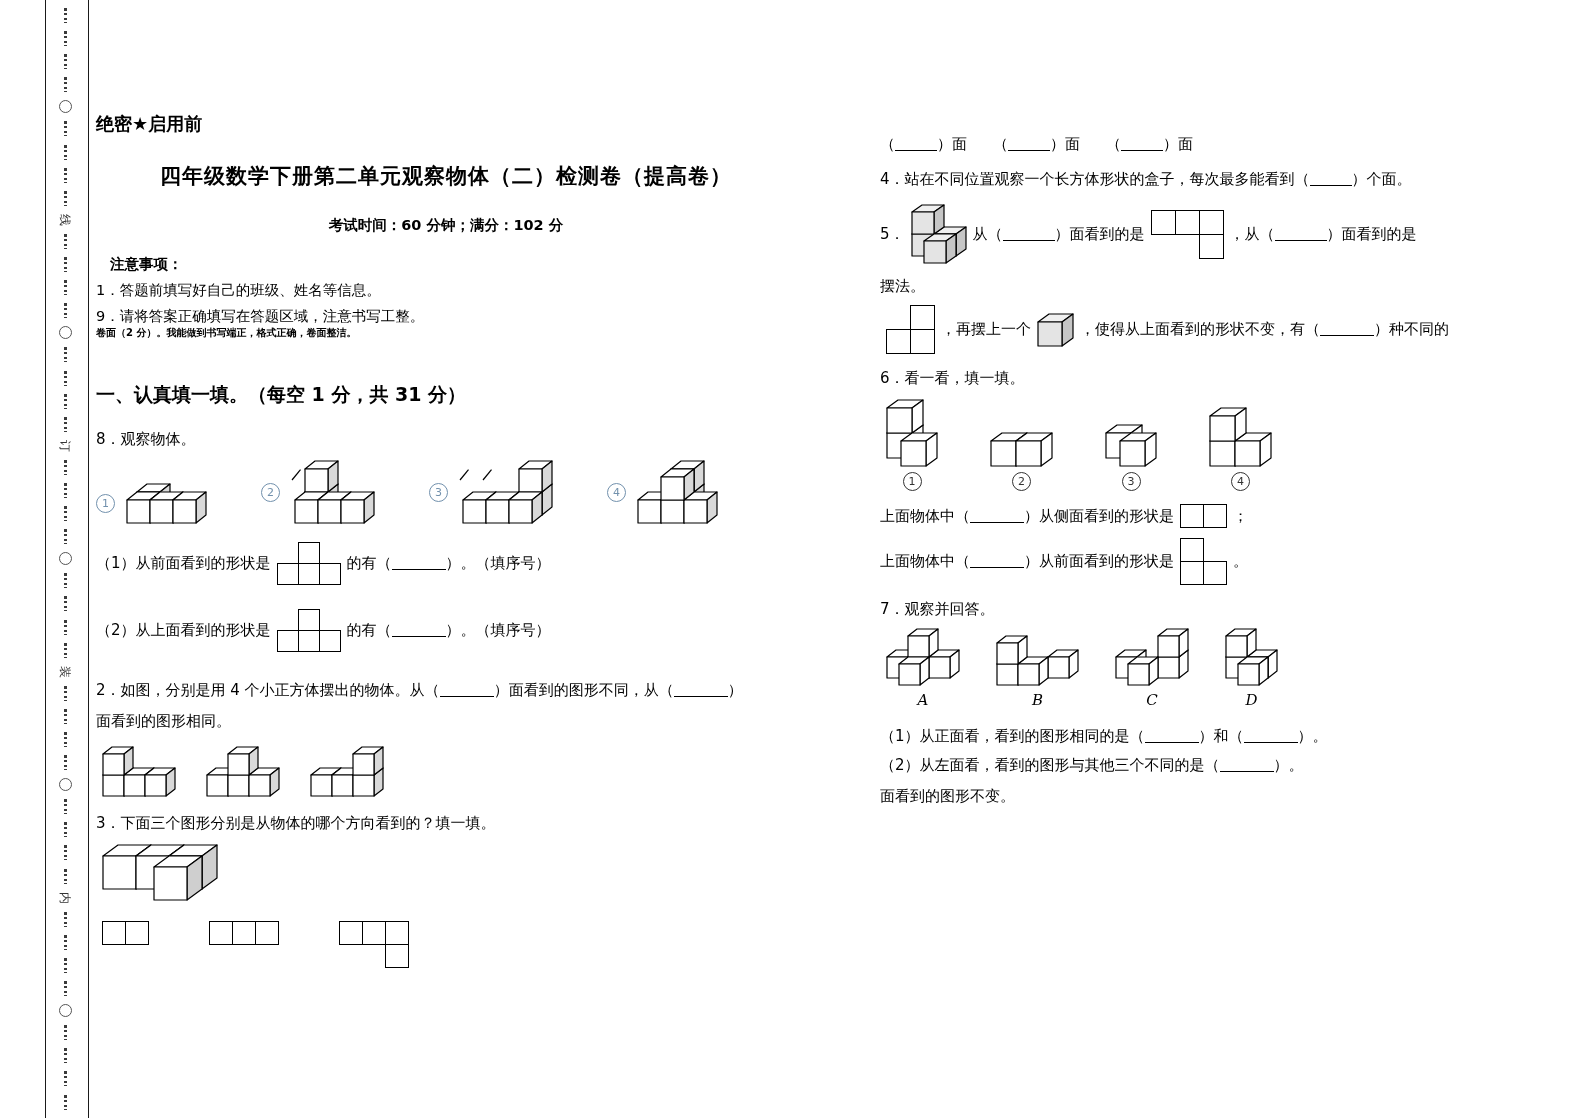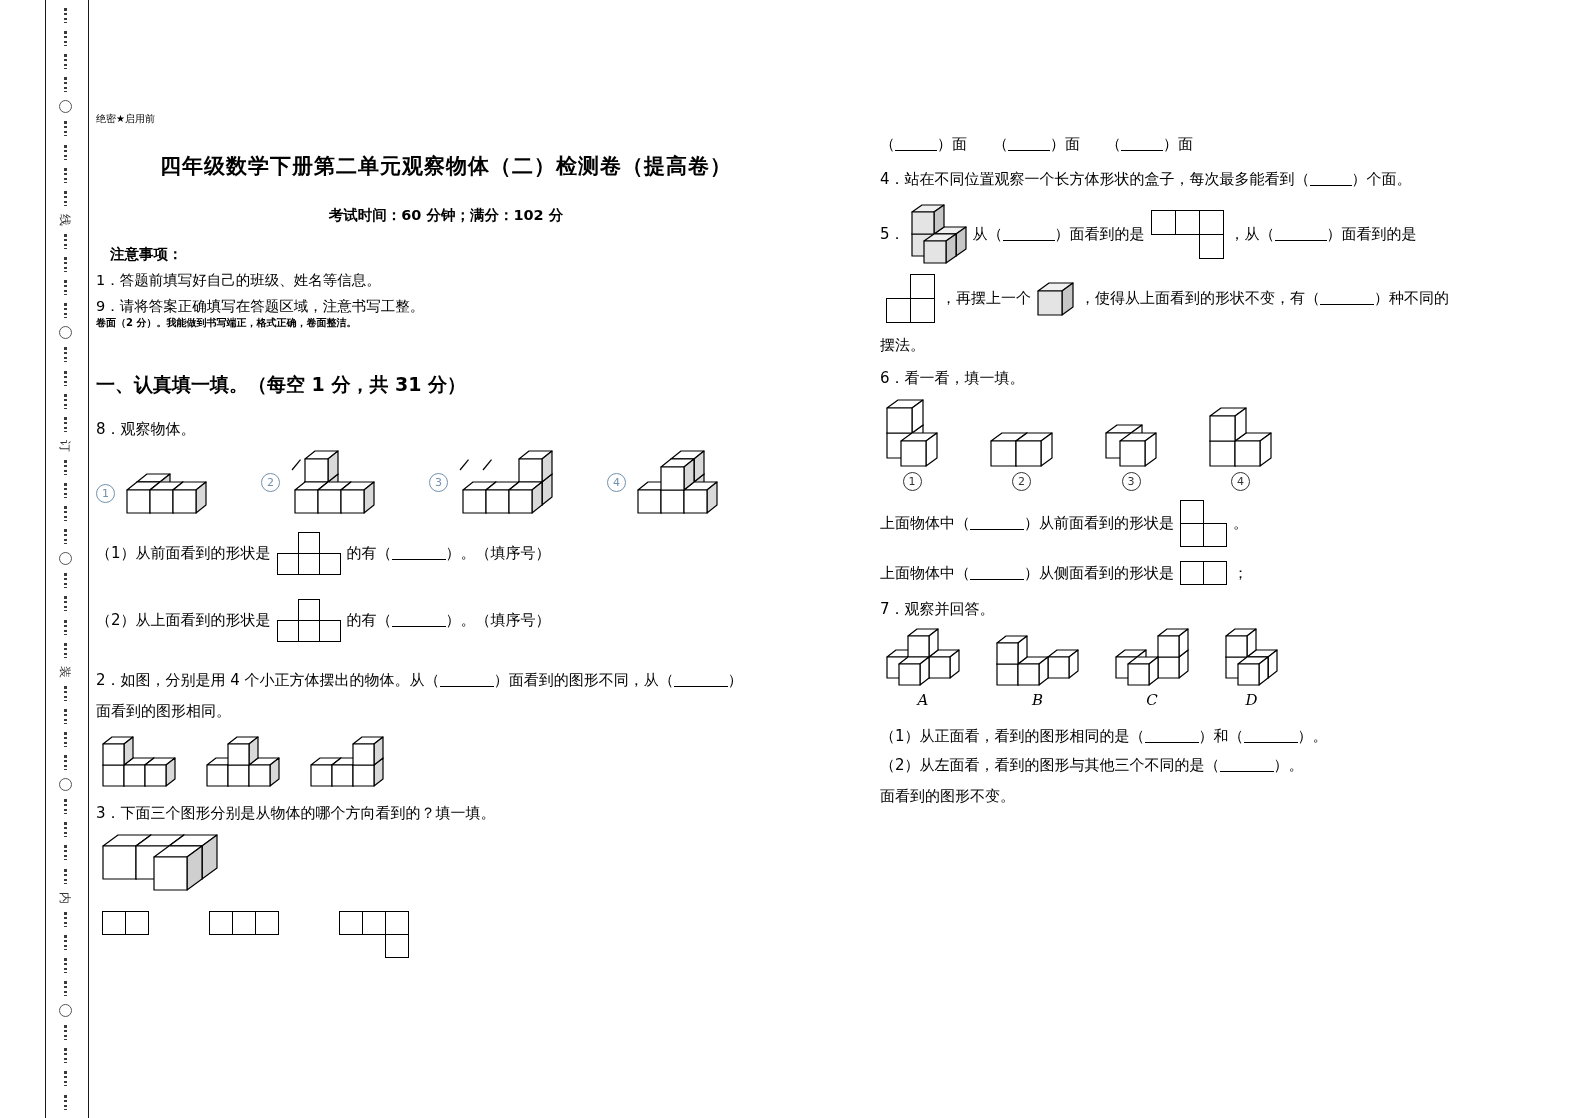--- a/index.html
+++ b/index.html
@@ -11,21 +11,21 @@
   .rail-inner{left:88px;}
   .rail-dashes{position:absolute;left:52px;top:8px;bottom:8px;width:26px;
                display:flex;flex-direction:column;align-items:center;justify-content:space-between;}
   .dash-group{width:3px;height:15px;
       background:repeating-linear-gradient(to bottom,#3a3a3a 0 2.6px,transparent 2.6px 4.8px);}
   .rail-circle{width:11px;height:11px;border:1.3px solid #555;border-radius:50%;background:#fff;}
   .rail-char{font-size:12px;color:#333;transform:rotate(90deg);line-height:1;}
   
   .col-left{position:absolute;left:96px;top:112px;width:700px;}
   .col-right{position:absolute;left:880px;top:135px;width:620px;}
-  .secret{font-weight:normal;font-size:10px;}
+  .secret{font-weight:bold;font-size:18px;}
   .title{font-size:21px;font-weight:bold;text-align:center;margin-top:26px;letter-spacing:1px;}
   .exam-info{font-size:14.5px;font-weight:bold;text-align:center;margin-top:26px;}
   .fields{display:flex;justify-content:center;gap:30px;margin-top:24px;
           font-weight:bold;font-size:14.5px;align-items:flex-end;}
   .field-item{white-space:nowrap;}
   .field-line{display:inline-block;width:96px;border-bottom:1.5px solid #000;height:13px;}
   .notes-heading{font-weight:bold;font-size:14.5px;margin-top:20px;margin-left:14px;}
   .note-item{font-size:14.5px;margin-top:7px;}
   .quality{font-weight:bold;font-size:10px;}
   .section-heading{font-size:19px;font-weight:bold;margin-top:42px;}
@@ -331,30 +331,30 @@
           <polygon points="2.0,9.0 24.0,9.0 24.0,31.0 2.0,31.0" fill="#e4e4e4" stroke="#000" stroke-width="1.2" stroke-linejoin="round"></polygon>
           <polygon points="14.0,38.0 24.0,31.0 46.0,31.0 36.0,38.0" fill="#f0f0f0" stroke="#000" stroke-width="1.2" stroke-linejoin="round"></polygon>
           <polygon points="36.0,38.0 46.0,31.0 46.0,53.0 36.0,60.0" fill="#c6c6c6" stroke="#000" stroke-width="1.2" stroke-linejoin="round"></polygon>
           <polygon points="14.0,38.0 36.0,38.0 36.0,60.0 14.0,60.0" fill="#e4e4e4" stroke="#000" stroke-width="1.2" stroke-linejoin="round"></polygon>
         </svg><span class="text-run">从（</span><span class="blank" style="width:52px"></span><span class="text-run">）面看到的是</span><svg class="figsvg" width="75" height="51" viewBox="0 0 75 51" shape-rendering="crispEdges">
           <rect x="1.5" y="1.5" width="24" height="24" fill="#fff" stroke="#000" stroke-width="1.3"></rect>
           <rect x="25.5" y="1.5" width="24" height="24" fill="#fff" stroke="#000" stroke-width="1.3"></rect>
           <rect x="49.5" y="1.5" width="24" height="24" fill="#fff" stroke="#000" stroke-width="1.3"></rect>
           <rect x="49.5" y="25.5" width="24" height="24" fill="#fff" stroke="#000" stroke-width="1.3"></rect>
         </svg><span class="text-run">，从（</span><span class="blank" style="width:52px"></span><span class="text-run">）面看到的是</span></div>
+    <div class="line mt12"><span class="text-run">摆法。</span></div>
     <div class="line mt8"><svg class="figsvg" width="51" height="51" viewBox="0 0 51 51" shape-rendering="crispEdges">
           <rect x="25.5" y="1.5" width="24" height="24" fill="#fff" stroke="#000" stroke-width="1.3"></rect>
           <rect x="1.5" y="25.5" width="24" height="24" fill="#fff" stroke="#000" stroke-width="1.3"></rect>
           <rect x="25.5" y="25.5" width="24" height="24" fill="#fff" stroke="#000" stroke-width="1.3"></rect>
         </svg><span class="text-run">，再摆上一个</span><svg class="figsvg" width="39" height="36" viewBox="0 0 39 36">
           <polygon points="2.0,10.0 13.0,2.0 37.0,2.0 26.0,10.0" fill="#f0f0f0" stroke="#000" stroke-width="1.2" stroke-linejoin="round"></polygon>
           <polygon points="26.0,10.0 37.0,2.0 37.0,26.0 26.0,34.0" fill="#c6c6c6" stroke="#000" stroke-width="1.2" stroke-linejoin="round"></polygon>
           <polygon points="2.0,10.0 26.0,10.0 26.0,34.0 2.0,34.0" fill="#e4e4e4" stroke="#000" stroke-width="1.2" stroke-linejoin="round"></polygon>
         </svg><span class="text-run">，使得从上面看到的形状不变，有（</span><span class="blank" style="width:54px"></span><span class="text-run">）种不同的</span></div>
-    <div class="line mt12"><span class="text-run">摆法。</span></div>
     <div class="line mt14"><span class="text-run">6．看一看，填一填。</span></div>
     <div class="figrow figrow-q6">
         <div class="figcol">
           <svg class="figsvg" width="54" height="70" viewBox="0 0 54 70">
             <polygon points="2.0,35.0 13.0,27.0 38.0,27.0 27.0,35.0" fill="#ffffff" stroke="#000" stroke-width="1.2" stroke-linejoin="round"></polygon>
             <polygon points="27.0,35.0 38.0,27.0 38.0,52.0 27.0,60.0" fill="#ffffff" stroke="#000" stroke-width="1.2" stroke-linejoin="round"></polygon>
             <polygon points="2.0,35.0 27.0,35.0 27.0,60.0 2.0,60.0" fill="#ffffff" stroke="#000" stroke-width="1.2" stroke-linejoin="round"></polygon>
             <polygon points="2.0,10.0 13.0,2.0 38.0,2.0 27.0,10.0" fill="#ffffff" stroke="#000" stroke-width="1.2" stroke-linejoin="round"></polygon>
             <polygon points="27.0,10.0 38.0,2.0 38.0,27.0 27.0,35.0" fill="#ffffff" stroke="#000" stroke-width="1.2" stroke-linejoin="round"></polygon>
             <polygon points="2.0,10.0 27.0,10.0 27.0,35.0 2.0,35.0" fill="#ffffff" stroke="#000" stroke-width="1.2" stroke-linejoin="round"></polygon>
@@ -394,29 +394,29 @@
             <polygon points="27.0,35.0 38.0,27.0 63.0,27.0 52.0,35.0" fill="#ffffff" stroke="#000" stroke-width="1.2" stroke-linejoin="round"></polygon>
             <polygon points="52.0,35.0 63.0,27.0 63.0,52.0 52.0,60.0" fill="#ffffff" stroke="#000" stroke-width="1.2" stroke-linejoin="round"></polygon>
             <polygon points="27.0,35.0 52.0,35.0 52.0,60.0 27.0,60.0" fill="#ffffff" stroke="#000" stroke-width="1.2" stroke-linejoin="round"></polygon>
             <polygon points="2.0,10.0 13.0,2.0 38.0,2.0 27.0,10.0" fill="#ffffff" stroke="#000" stroke-width="1.2" stroke-linejoin="round"></polygon>
             <polygon points="27.0,10.0 38.0,2.0 38.0,27.0 27.0,35.0" fill="#ffffff" stroke="#000" stroke-width="1.2" stroke-linejoin="round"></polygon>
             <polygon points="2.0,10.0 27.0,10.0 27.0,35.0 2.0,35.0" fill="#ffffff" stroke="#000" stroke-width="1.2" stroke-linejoin="round"></polygon>
           </svg>
           <span class="circ" style="color:#333333">4</span>
         </div>
       </div>
+    <div class="line mt12"><span class="text-run">上面物体中（</span><span class="blank" style="width:54px"></span><span class="text-run">）从侧面看到的形状是</span><svg class="figsvg" width="49" height="26" viewBox="0 0 49 26" shape-rendering="crispEdges">
+          <rect x="1.5" y="1.5" width="23" height="23" fill="#fff" stroke="#000" stroke-width="1.3"></rect>
+          <rect x="24.5" y="1.5" width="23" height="23" fill="#fff" stroke="#000" stroke-width="1.3"></rect>
+        </svg><span class="text-run">；</span></div>
     <div class="line mt8"><span class="text-run">上面物体中（</span><span class="blank" style="width:54px"></span><span class="text-run">）从前面看到的形状是</span><svg class="figsvg" width="49" height="49" viewBox="0 0 49 49" shape-rendering="crispEdges">
           <rect x="1.5" y="1.5" width="23" height="23" fill="#fff" stroke="#000" stroke-width="1.3"></rect>
           <rect x="1.5" y="24.5" width="23" height="23" fill="#fff" stroke="#000" stroke-width="1.3"></rect>
           <rect x="24.5" y="24.5" width="23" height="23" fill="#fff" stroke="#000" stroke-width="1.3"></rect>
         </svg><span class="text-run">。</span></div>
-    <div class="line mt12"><span class="text-run">上面物体中（</span><span class="blank" style="width:54px"></span><span class="text-run">）从侧面看到的形状是</span><svg class="figsvg" width="49" height="26" viewBox="0 0 49 26" shape-rendering="crispEdges">
-          <rect x="1.5" y="1.5" width="23" height="23" fill="#fff" stroke="#000" stroke-width="1.3"></rect>
-          <rect x="24.5" y="1.5" width="23" height="23" fill="#fff" stroke="#000" stroke-width="1.3"></rect>
-        </svg><span class="text-run">；</span></div>
     <div class="line mt14"><span class="text-run">7．观察并回答。</span></div>
     <div class="figrow figrow-q7">
         <div class="figcol">
           <svg class="figsvg" width="76" height="60" viewBox="0 0 76 60">
             <polygon points="2.0,30.0 11.0,23.0 32.0,23.0 23.0,30.0" fill="#ffffff" stroke="#000" stroke-width="1.2" stroke-linejoin="round"></polygon>
             <polygon points="23.0,30.0 32.0,23.0 32.0,44.0 23.0,51.0" fill="#ffffff" stroke="#000" stroke-width="1.2" stroke-linejoin="round"></polygon>
             <polygon points="2.0,30.0 23.0,30.0 23.0,51.0 2.0,51.0" fill="#ffffff" stroke="#000" stroke-width="1.2" stroke-linejoin="round"></polygon>
             <polygon points="23.0,30.0 32.0,23.0 53.0,23.0 44.0,30.0" fill="#ffffff" stroke="#000" stroke-width="1.2" stroke-linejoin="round"></polygon>
             <polygon points="44.0,30.0 53.0,23.0 53.0,44.0 44.0,51.0" fill="#ffffff" stroke="#000" stroke-width="1.2" stroke-linejoin="round"></polygon>
             <polygon points="23.0,30.0 44.0,30.0 44.0,51.0 23.0,51.0" fill="#ffffff" stroke="#000" stroke-width="1.2" stroke-linejoin="round"></polygon>

